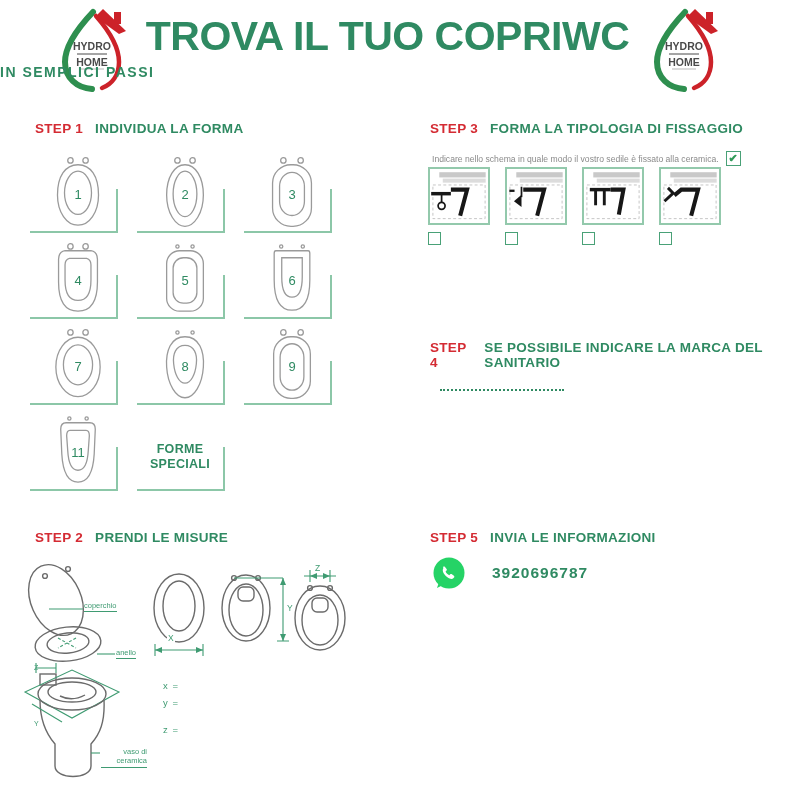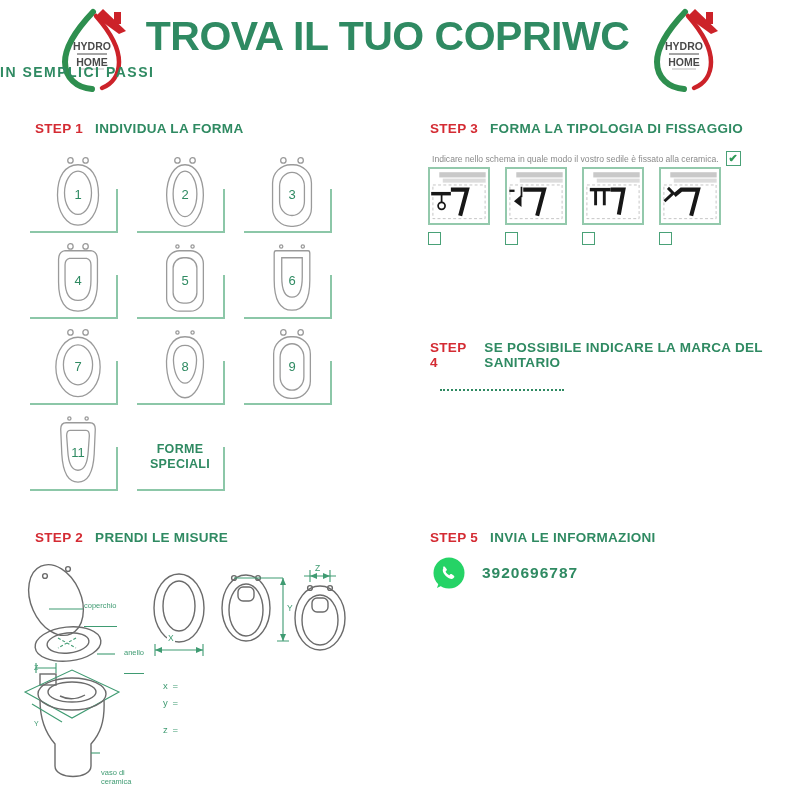--- a/index.html
+++ b/index.html
@@ -69,36 +69,36 @@
   .marca-row{left:430px;top:389px;display:flex;align-items:flex-end;}
   .marca-label{font-size:31px;font-weight:bold;color:#2f8a62;letter-spacing:.5px;}
   .marca-line{
     width:124px;margin-left:10px;margin-bottom:6px;height:0;
     border-bottom:2.5px dotted #2f8a62;
   }
 
   
   .diagram-label{
     position:absolute;font-size:7.5px;color:#3f9b72;
-    border-bottom:1px solid #3f9b72;padding-bottom:16px;white-space:nowrap;
+    border-bottom:1px solid #3f9b72;padding-bottom:1px;white-space:nowrap;
   }
   .dim-letter{
     position:absolute;font-size:8.5px;color:#3f9b72;background:#fff;
     line-height:1;padding:0 1px;
   }
   .tiny-dim{position:absolute;font-size:7px;color:#3f9b72;line-height:1;}
   .measure-field{
     position:absolute;left:163px;font-size:9.5px;color:#3f9b72;letter-spacing:1px;
   }
   .lineart{fill:none;stroke:#6b6b6b;stroke-width:1.4;}
   .greenline{fill:none;stroke:#3f9b72;stroke-width:1.1;}
   .greenfill{fill:#3f9b72;stroke:none;}
 
   
-  .wa-row{left:433px;top:557px;display:flex;align-items:center;gap:17px;}
+  .wa-row{left:433px;top:557px;display:flex;align-items:center;gap:27px;}
   .wa-icon{width:32px;height:32px;}
   .wa-phone{font-size:15.5px;font-weight:bold;color:#2f8a62;letter-spacing:1px;}
 
   
   .logo-text{font-size:10.5px;font-weight:bold;fill:#4a4a4a;}
 </style>
 </head>
 <body>
 
 <div class="abs" style="left:56px;top:5px;">
@@ -361,22 +361,22 @@
   <path class="greenline" d="M13,140 L60,166 L107,140 L60,118 Z"></path>
 
   <ellipse class="lineart" cx="60" cy="142" rx="34" ry="16"></ellipse>
   <ellipse class="lineart" cx="60" cy="140" rx="24" ry="10"></ellipse>
   <path class="lineart" d="M48,144 Q60,150 73,143"></path>
   <path class="lineart" d="M28,148 C28,172 36,184 43,192 L43,214 C43,228 79,228 79,214 L79,192 C88,182 93,170 92,148"></path>
   <path class="greenline" d="M20,152 L50,170"></path>
   <path class="greenline" d="M79,201 H88"></path>
 </svg>
 <span class="diagram-label" style="left:84px;top:601px;">coperchio</span>
-<span class="diagram-label" style="left:116px;top:648px;margin-left:8px;">anello</span>
-<span class="diagram-label" style="left:101px;top:747px;width:46px;text-align:left;white-space:normal;line-height:1.25;margin-top:21px;">vaso di ceramica</span>
+<span class="diagram-label" style="left:116px;top:648px;">anello</span>
+<span class="diagram-label" style="left:101px;top:747px;width:46px;text-align:right;white-space:normal;line-height:1.25;">vaso di ceramica</span>
 <span class="tiny-dim" style="left:34px;top:664px;">Z</span>
 <span class="tiny-dim" style="left:34px;top:720px;">Y</span>
 
 <svg class="abs" style="left:148px;top:556px;" width="250" height="118" viewBox="0 0 250 118">
 
   <ellipse class="lineart" cx="31" cy="52" rx="25" ry="34"></ellipse>
   <ellipse class="lineart" cx="31" cy="50" rx="16" ry="25"></ellipse>
   <path class="greenline" d="M7,94 H55 M7,88 V100 M55,88 V100"></path>
   <polygon class="greenfill" points="7,94 14,91 14,97"></polygon>
   <polygon class="greenfill" points="55,94 48,91 48,97"></polygon>

